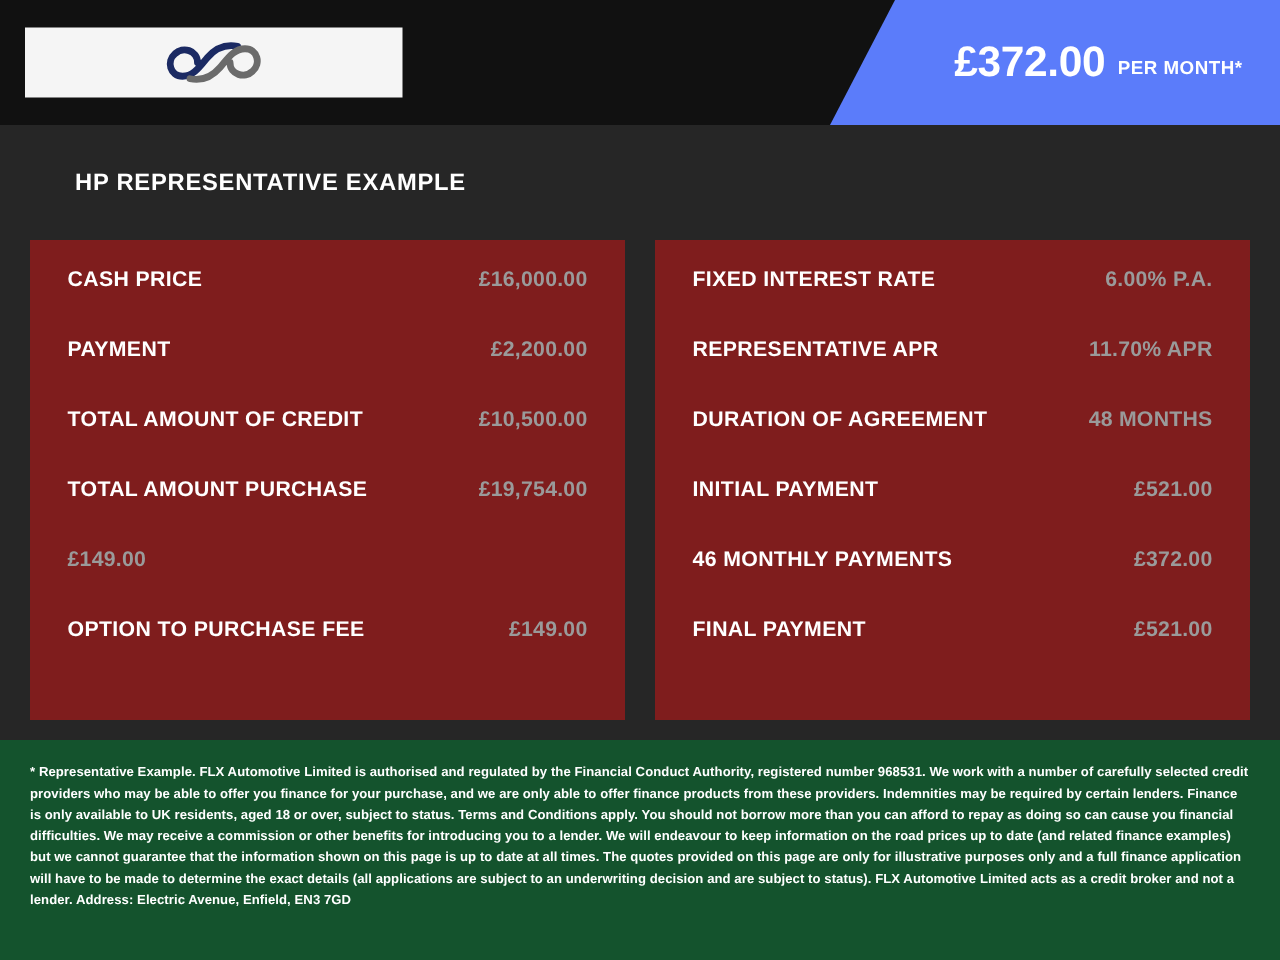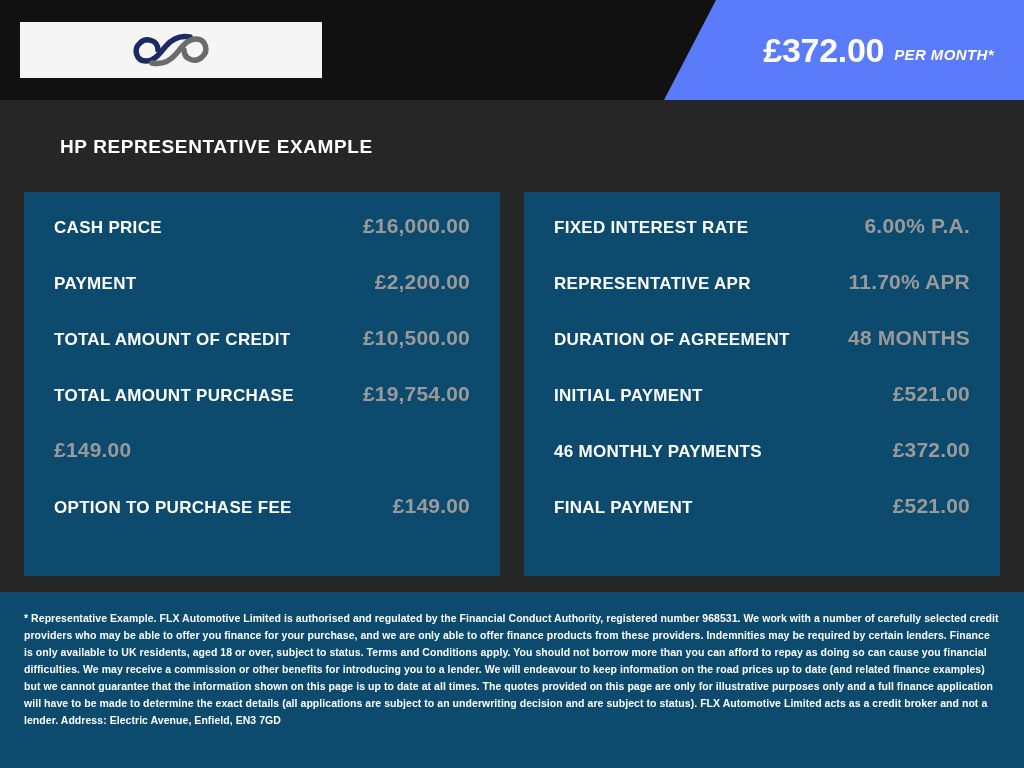--- a/index.html
+++ b/index.html
@@ -60,21 +60,20 @@
     line-height: 1;
   }
   .price-suffix {
     color: #ffffff;
     font-size: 15px;
     font-weight: bold;
     letter-spacing: 0.4px;
     margin-left: 10px;
     position: relative;
     top: 4px;
-    font-style: italic;
   }
 
   
   .section-title {
     position: absolute;
     left: 28px;
     top: 136px;
     color: #ffffff;
     font-size: 19px;
     font-weight: bold;
@@ -86,52 +85,52 @@
   .panels {
     position: absolute;
     left: 24px;
     top: 192px;
     width: 976px;
     display: flex;
     gap: 24px;
   }
   .panel {
     width: 540px;
-    background: #0c4a6e;
+    background: #7f1d1d;
     padding: 22px 30px 26px 30px;
   }
   .row {
     display: flex;
     align-items: baseline;
     justify-content: space-between;
     height: 56px;
   }
   .row .label {
     color: #ffffff;
     font-size: 17px;
     font-weight: bold;
     letter-spacing: 0.3px;
     white-space: nowrap;
   }
   .row .value {
     color: #9a9a9a;
-    font-size: 21px;
+    font-size: 17px;
     font-weight: bold;
     letter-spacing: 0.2px;
     white-space: nowrap;
   }
 
   
   .footer {
     position: absolute;
     left: 0;
     top: 592px;
     width: 1024px;
     height: 176px;
-    background: #0c4a6e;
+    background: #14532d;
     padding: 18px 24px 0 24px;
   }
   .footer p {
     color: #ffffff;
     font-size: 10.5px;
     line-height: 1.62;
     letter-spacing: 0.05px;
     font-weight: bold;
     text-align: left;
   }

